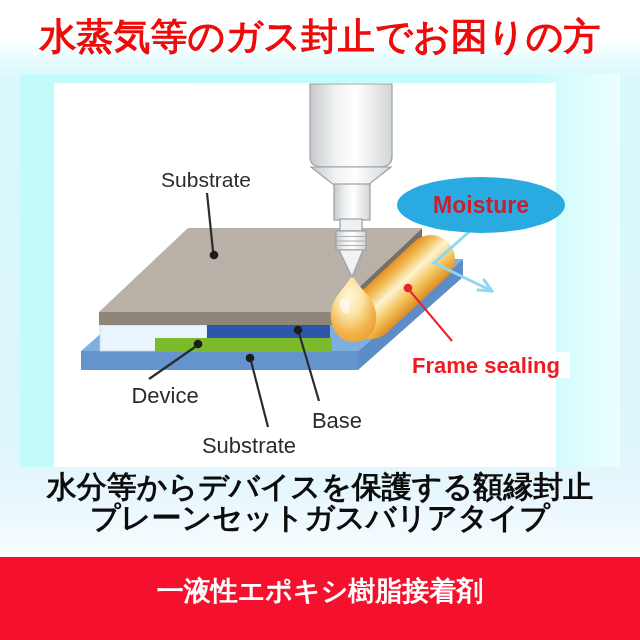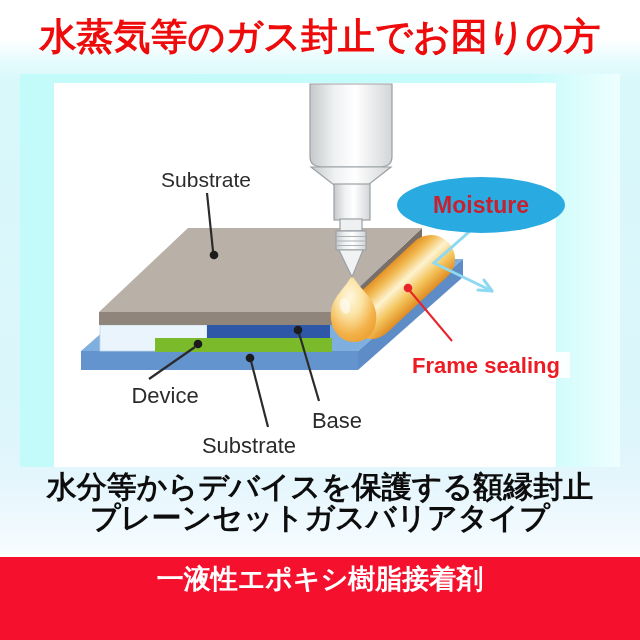--- a/index.html
+++ b/index.html
@@ -13,21 +13,21 @@
     font-size:37px;font-weight:700;color:#ee0b0b;letter-spacing:0px;white-space:nowrap;
   }
   .diagram-wrap{position:absolute;left:20px;top:74px;width:600px;height:438px;}
   .desc{
     position:absolute;top:471px;left:0;width:640px;text-align:center;
     font-weight:700;color:#0d0d0d;font-size:30px;line-height:31px;white-space:nowrap;
   }
   .banner{
     position:absolute;left:0;top:557px;width:640px;height:83px;background:#f5102d;
     text-align:center;color:#ffffff;font-weight:700;font-size:27px;line-height:31px;
-    padding-top:7px;box-sizing:border-box;white-space:nowrap;
+    padding-top:19px;box-sizing:border-box;white-space:nowrap;
   }
   svg text.lbl{font-family:"Liberation Sans","DejaVu Sans",sans-serif;}
 </style>
 </head>
 <body>
 
 <div class="page-title">水蒸気等のガス封止でお困りの方</div>
 
 <div class="diagram-wrap">
 <svg width="600" height="393" viewBox="20 74 600 393">

